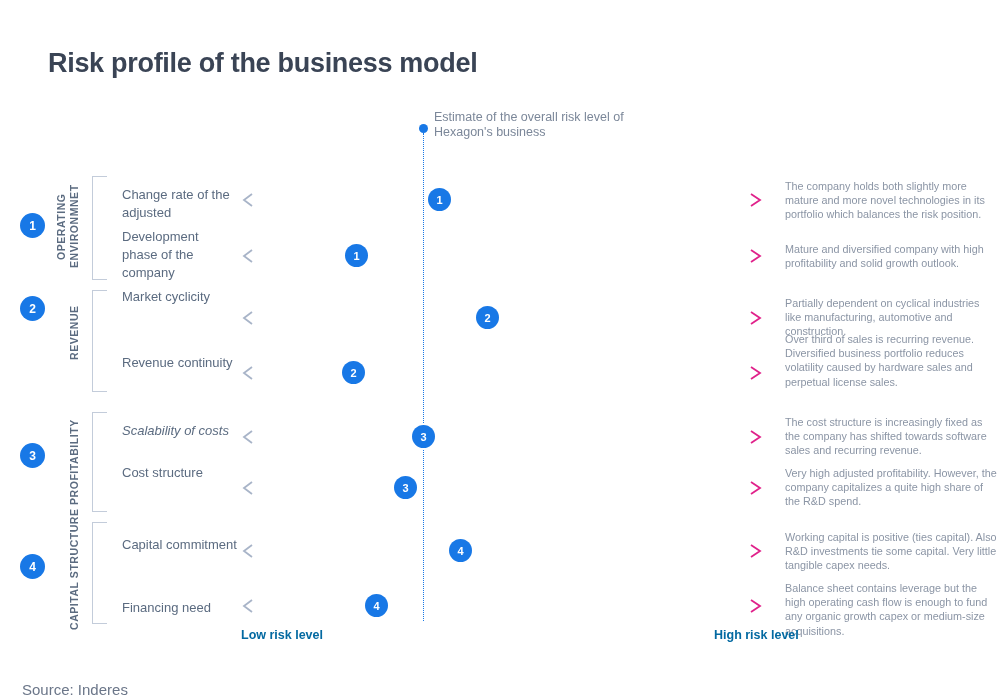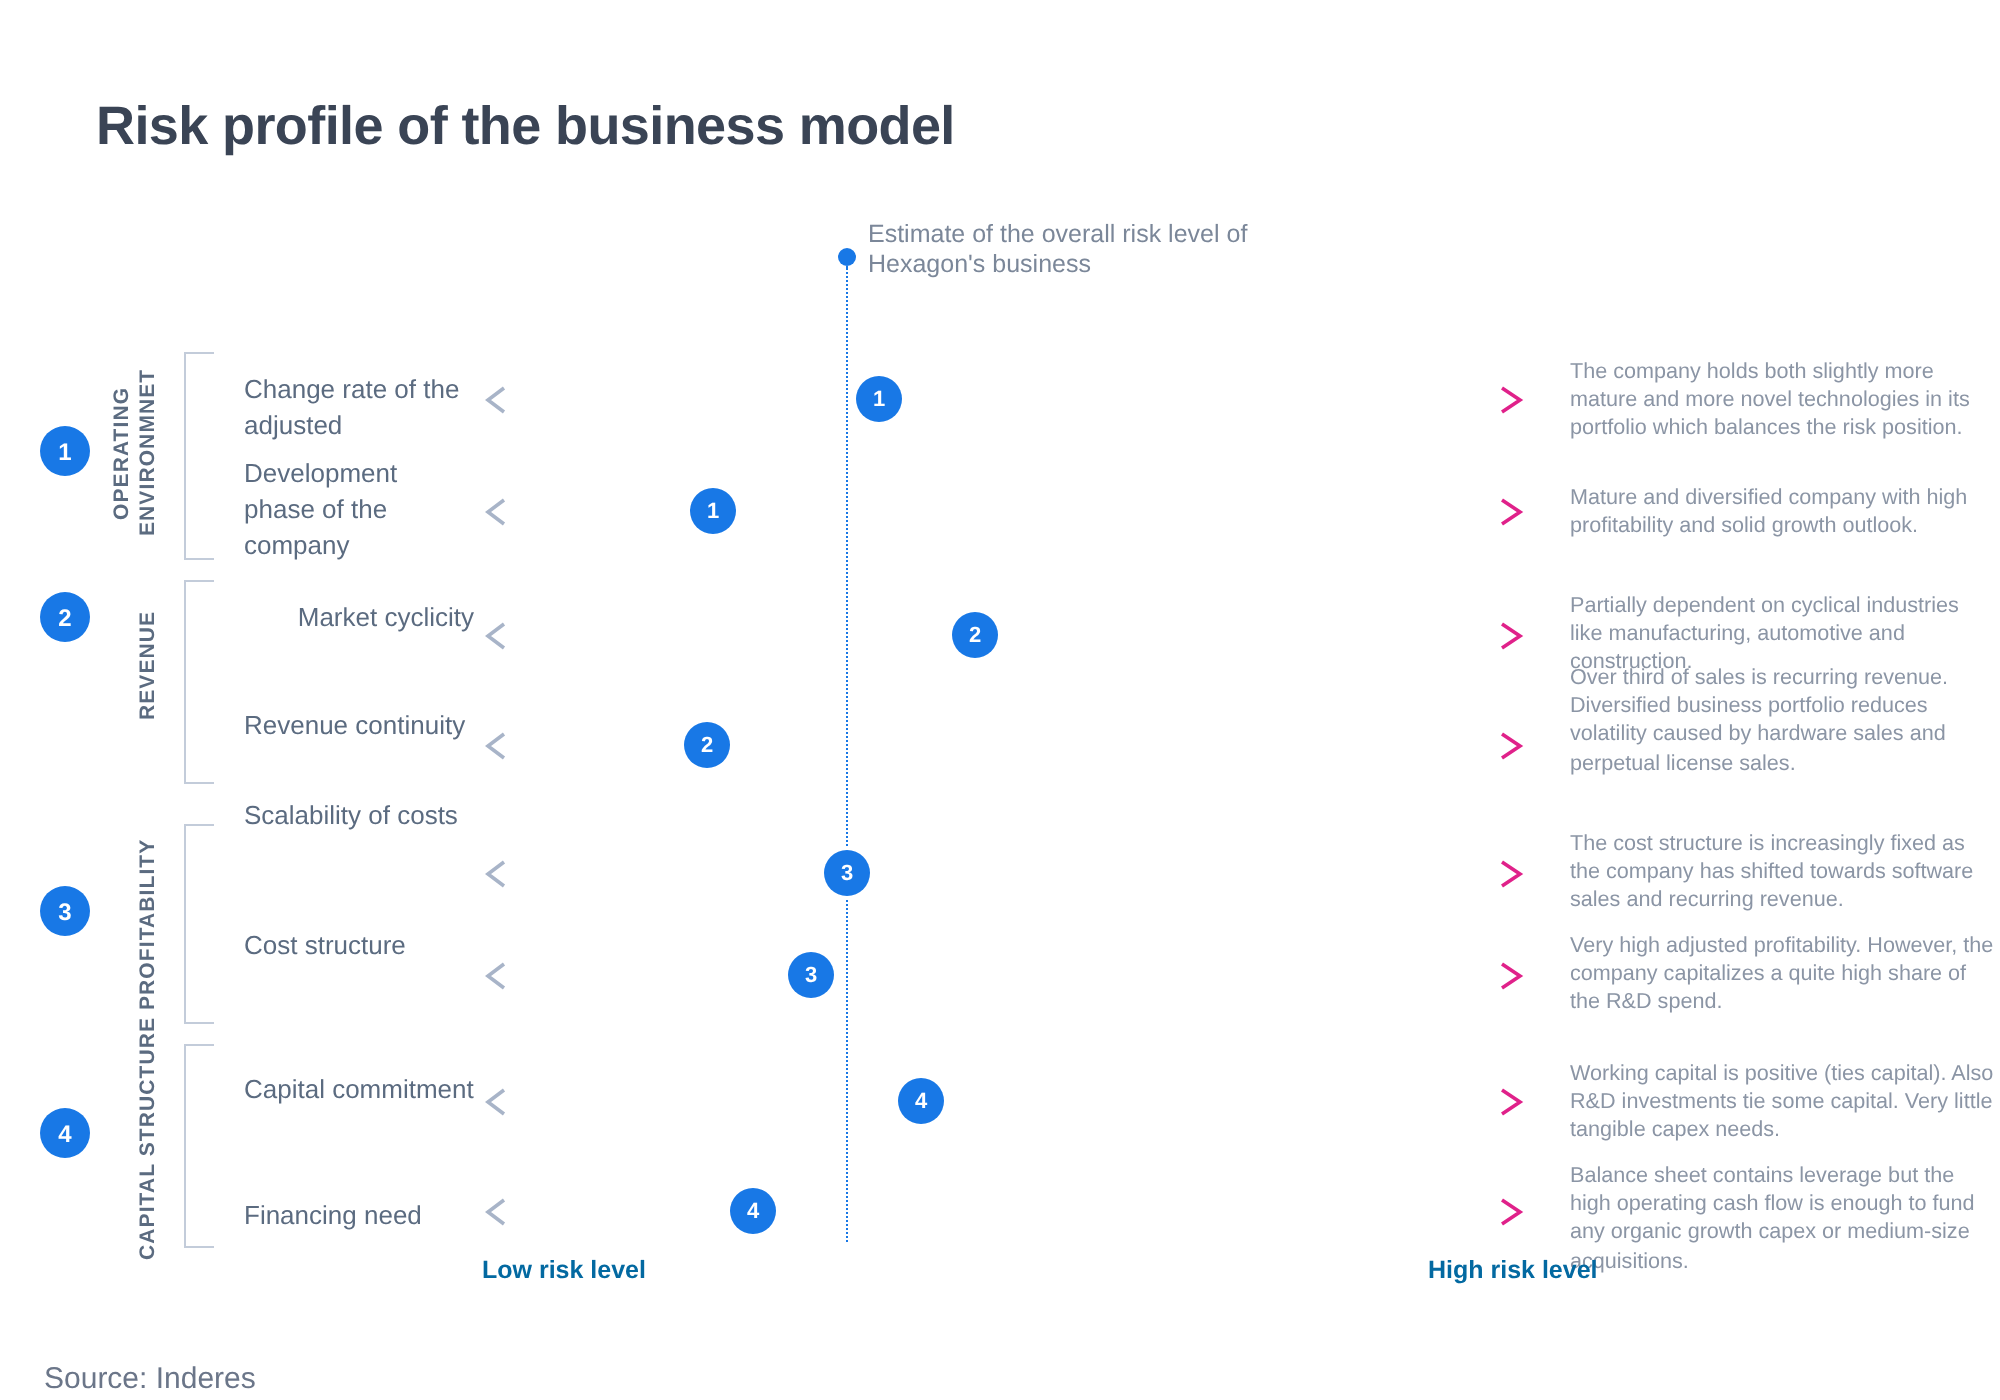--- a/index.html
+++ b/index.html
@@ -233,21 +233,21 @@
         <line x1="8" y1="7" x2="517" y2="7" stroke="url(#g2)" stroke-width="1.4"></line>
         <polyline points="12,1 4,7 12,13" fill="none" stroke="#a8b4c8" stroke-width="1.8"></polyline>
         <polyline points="511,1 520,7 511,13" fill="none" stroke="#e0218a" stroke-width="1.8"></polyline>
       </svg>
     </div>
     <div class="marker" style="left:345px; top:244px;">1</div>
     <div class="row-desc" style="top:242px;">Mature and diversified company with high profitability and solid growth outlook.</div>
   </div>
 
   <div class="row">
-    <div class="row-label" style="top:300px;text-align:right;">Market cyclicity</div>
+    <div class="row-label" style="top:288px;">Market cyclicity</div>
     <div class="axis" style="top:311px;">
       <svg width="525" height="14" viewBox="0 0 525 14">
         <defs>
           <linearGradient id="g3" x1="0" y1="0" x2="1" y2="0">
             <stop offset="0" stop-color="#a8b4c8"></stop>
               <stop offset="1" stop-color="#e0218a"></stop>
           </linearGradient>
         </defs>
         <line x1="8" y1="7" x2="517" y2="7" stroke="url(#g3)" stroke-width="1.4"></line>
         <polyline points="12,1 4,7 12,13" fill="none" stroke="#a8b4c8" stroke-width="1.8"></polyline>
@@ -271,21 +271,21 @@
         <line x1="8" y1="7" x2="517" y2="7" stroke="url(#g4)" stroke-width="1.4"></line>
         <polyline points="12,1 4,7 12,13" fill="none" stroke="#a8b4c8" stroke-width="1.8"></polyline>
         <polyline points="511,1 520,7 511,13" fill="none" stroke="#e0218a" stroke-width="1.8"></polyline>
       </svg>
     </div>
     <div class="marker" style="left:342px; top:361px;">2</div>
     <div class="row-desc" style="top:332px;">Over third of sales is recurring revenue. Diversified business portfolio reduces volatility caused by hardware sales and perpetual license sales.</div>
   </div>
 
   <div class="row">
-    <div class="row-label" style="top:399px;">Scalability of costs</div>
+    <div class="row-label" style="top:422px;font-style:italic;">Scalability of costs</div>
     <div class="axis" style="top:430px;">
       <svg width="525" height="14" viewBox="0 0 525 14">
         <defs>
           <linearGradient id="g5" x1="0" y1="0" x2="1" y2="0">
             <stop offset="0" stop-color="#a8b4c8"></stop>
               <stop offset="1" stop-color="#e0218a"></stop>
           </linearGradient>
         </defs>
         <line x1="8" y1="7" x2="517" y2="7" stroke="url(#g5)" stroke-width="1.4"></line>
         <polyline points="12,1 4,7 12,13" fill="none" stroke="#a8b4c8" stroke-width="1.8"></polyline>

